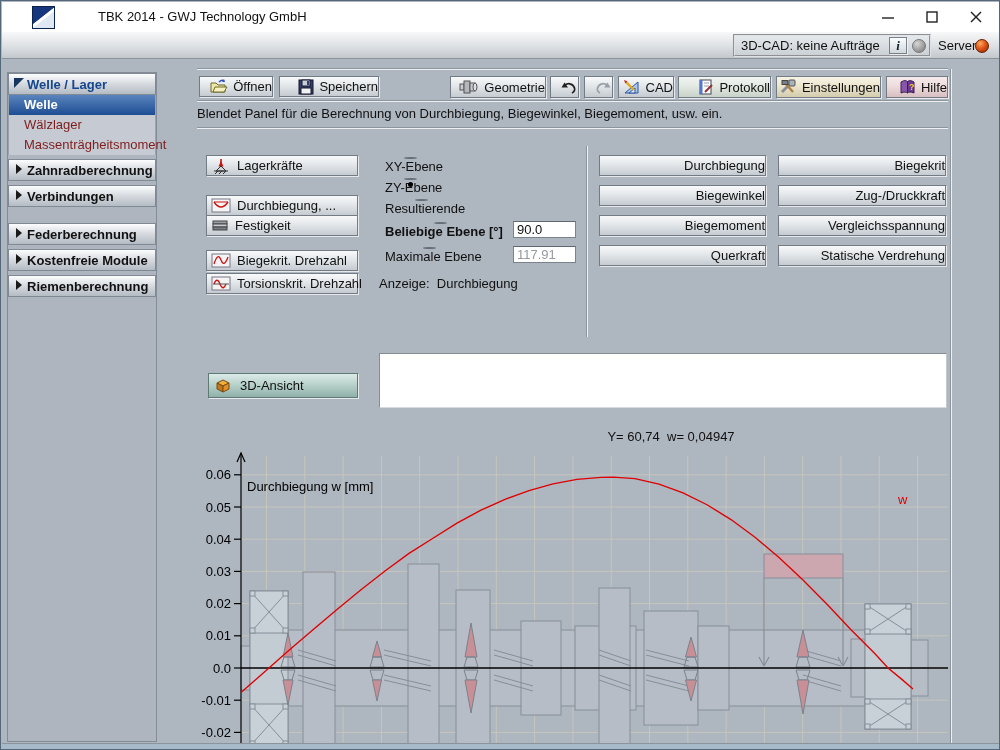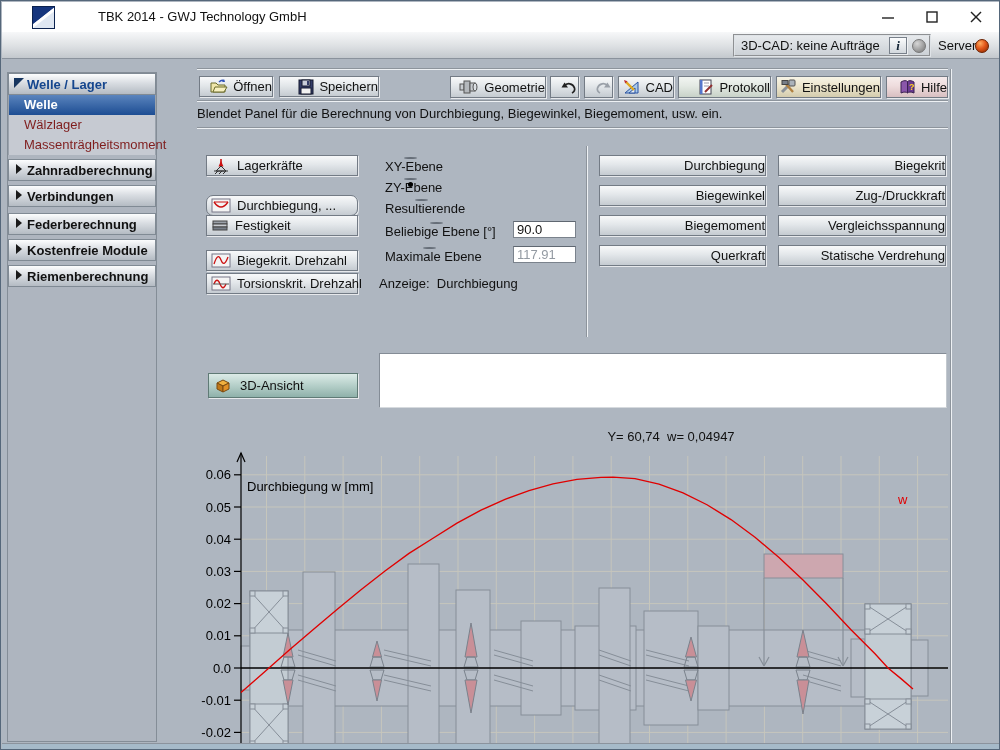--- a/index.html
+++ b/index.html
@@ -116,21 +116,21 @@
             <polygon points="3,1 3,11 9,6" fill="#1a1a1a"></polygon>
           </svg></span>
         <span>Zahnradberechnung</span>
       </div>
       <div class="side-header" style="margin-top: 4px;">
         <span class="tri"><svg width="12" height="12">
             <polygon points="3,1 3,11 9,6" fill="#1a1a1a"></polygon>
           </svg></span>
         <span>Verbindungen</span>
       </div>
-      <div class="side-header" style="margin-top: 6px;">
+      <div class="side-header" style="margin-top: 16px;">
         <span class="tri"><svg width="12" height="12">
             <polygon points="3,1 3,11 9,6" fill="#1a1a1a"></polygon>
           </svg></span>
         <span>Federberechnung</span>
       </div>
       <div class="side-header" style="margin-top: 4px;">
         <span class="tri"><svg width="12" height="12">
             <polygon points="3,1 3,11 9,6" fill="#1a1a1a"></polygon>
           </svg></span>
         <span>Kostenfreie Module</span>
@@ -249,21 +249,21 @@
             <path d="M10 10 L7.5 4.5 L12.5 4.5 Z" fill="#cc1111" transform="rotate(180 10 7)"></path>
             <path d="M10 9 L5 14 L15 14 Z" fill="#d0d4d8" stroke="#333"></path>
             <line x1="3" y1="14" x2="17" y2="14" stroke="#333"></line>
             <line x1="4" y1="17" x2="7" y2="14" stroke="#333"></line>
             <line x1="8" y1="17" x2="11" y2="14" stroke="#333"></line>
             <line x1="12" y1="17" x2="15" y2="14" stroke="#333"></line>
           </svg>
         </span>
         <span>Lagerkräfte</span>
       </div>
-      <div class="btn calcbtn" style="top: 194px; border-radius: 7px;">
+      <div class="btn calcbtn" style="top: 194px;">
         <span class="ic">
           <svg width="20" height="17">
             <rect x="1" y="2" width="18" height="13" fill="#f4f4f4" stroke="#778"></rect>
             <path d="M3 5 Q10 15 17 5" fill="none" stroke="#cc1111" stroke-width="1.4"></path>
             <line x1="3" y1="5" x2="17" y2="5" stroke="#cc1111"></line>
           </svg>
         </span>
         <span>Durchbiegung, ...</span>
       </div>
       <div class="btn calcbtn" style="top: 214px;">
@@ -303,21 +303,21 @@
         <span class="radio-lbl">XY-Ebene</span>
       </div>
       <div class="radio-row" style="top: 177px;">
         <span class="radio-circ checked"></span>
         <span class="radio-lbl">ZY-Ebene</span>
       </div>
       <div class="radio-row" style="top: 198px;">
         <span class="radio-circ"></span>
         <span class="radio-lbl">Resultierende</span>
       </div>
-      <div class="radio-row" style="top: 221px;">
+      <div class="radio-row" style="top: 221px; font-weight: bold;">
         <span class="radio-circ"></span>
         <span class="radio-lbl">Beliebige Ebene [°]</span>
       </div>
       <div class="inputbox" style="top: 220px;">90.0</div>
       <div class="radio-row" style="top: 246px;">
         <span class="radio-circ"></span>
         <span class="radio-lbl">Maximale Ebene</span>
       </div>
       <div class="inputbox disabled" style="top: 245px;">117.91</div>
     </div>

